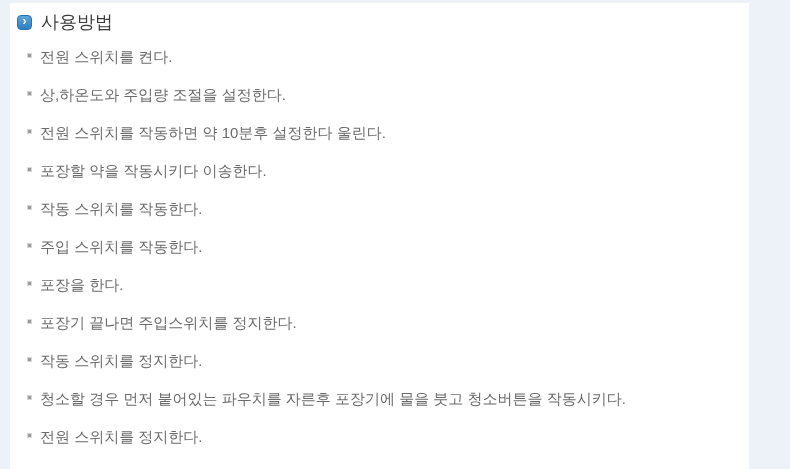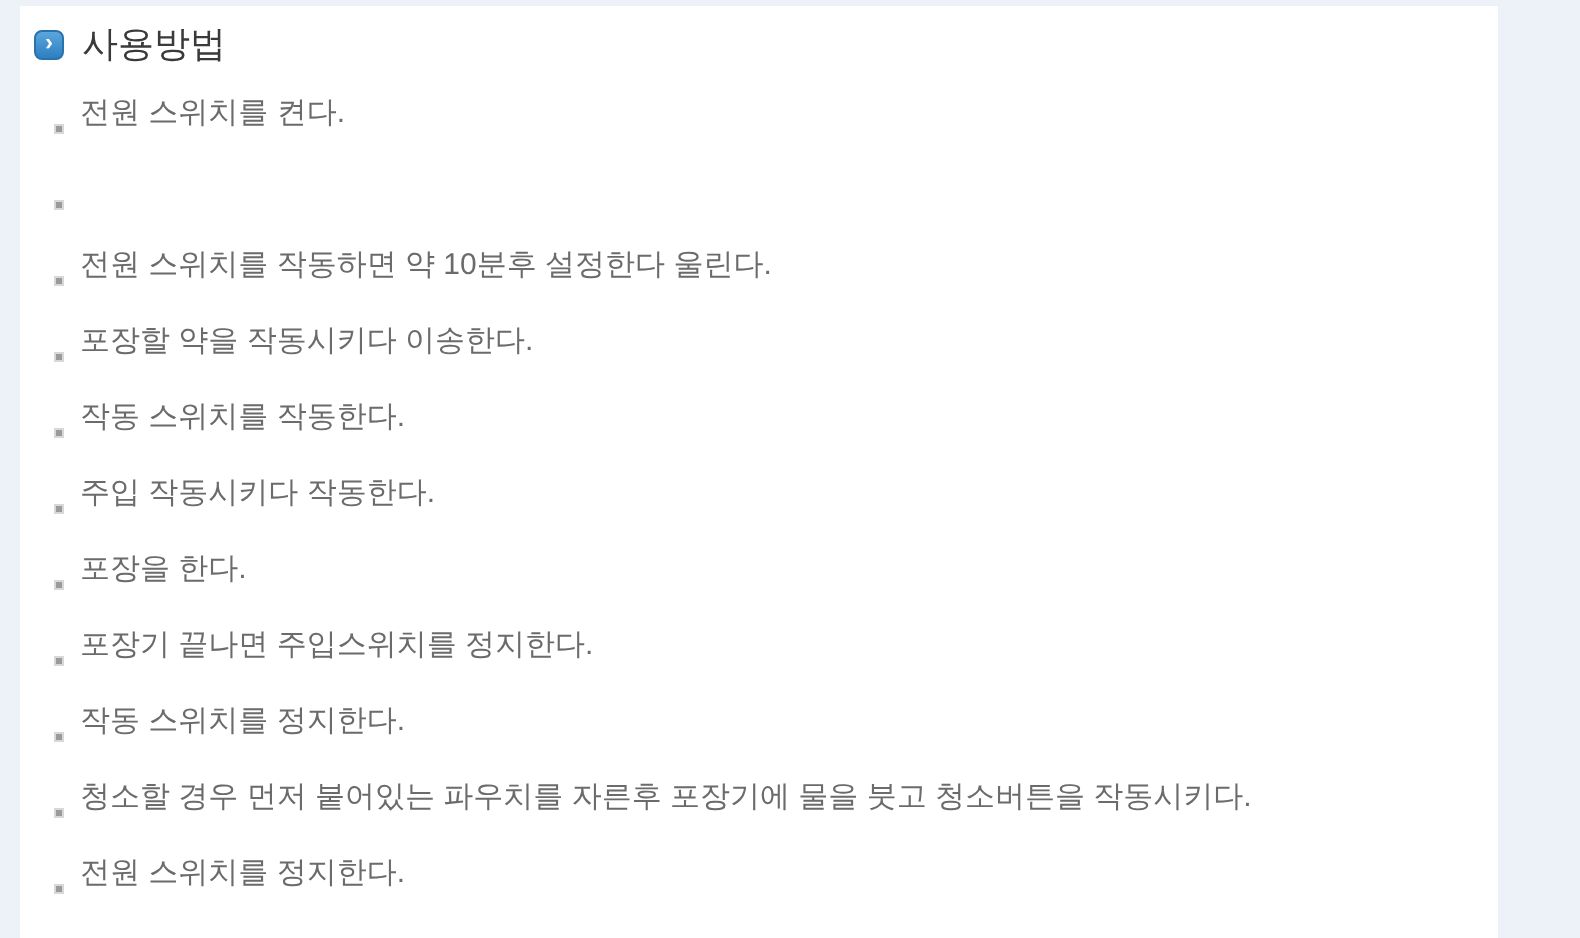--- a/index.html
+++ b/index.html
@@ -62,21 +62,21 @@
     color: #3a3a3a;
     letter-spacing: 0px;
   }
   ul.usage-list {
     list-style: none;
     margin: 0;
     padding: 0 10px 0 18px;
   }
   ul.usage-list li {
     display: flex;
-    align-items: flex-end;
+    align-items: flex-start;
     margin-bottom: 19px;
     min-height: 19px;
   }
   .bullet {
     flex: 0 0 auto;
     width: 3px;
     height: 3px;
     background: #9a9a9a;
     outline: 1px solid #d8d8d8;
     margin-top: 7px;
@@ -103,40 +103,41 @@
 
     <ul class="usage-list">
 
         <li>
           <span class="bullet"></span>
           <span class="item-text">전원 스위치를 켠다.</span>
         </li>
 
         <li>
           <span class="bullet"></span>
+          <span class="item-text">상,하온도와 주입량 조절을 설정한다.</span>
         </li>
 
         <li>
           <span class="bullet"></span>
           <span class="item-text">전원 스위치를 작동하면 약 10분후 설정한다 울린다.</span>
         </li>
 
         <li>
           <span class="bullet"></span>
           <span class="item-text">포장할 약을 작동시키다 이송한다.</span>
         </li>
 
         <li>
           <span class="bullet"></span>
           <span class="item-text">작동 스위치를 작동한다.</span>
         </li>
 
         <li>
           <span class="bullet"></span>
-          <span class="item-text">주입 작동시키다 작동한다.</span>
+          <span class="item-text">주입 스위치를 작동한다.</span>
         </li>
 
         <li>
           <span class="bullet"></span>
           <span class="item-text">포장을 한다.</span>
         </li>
 
         <li>
           <span class="bullet"></span>
           <span class="item-text">포장기 끝나면 주입스위치를 정지한다.</span>

